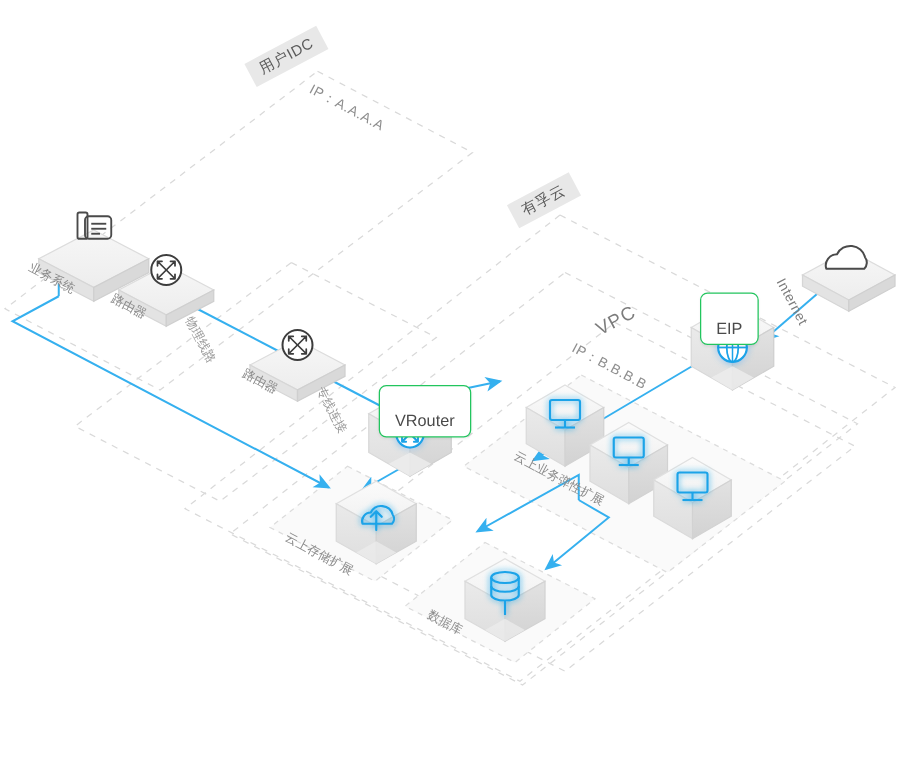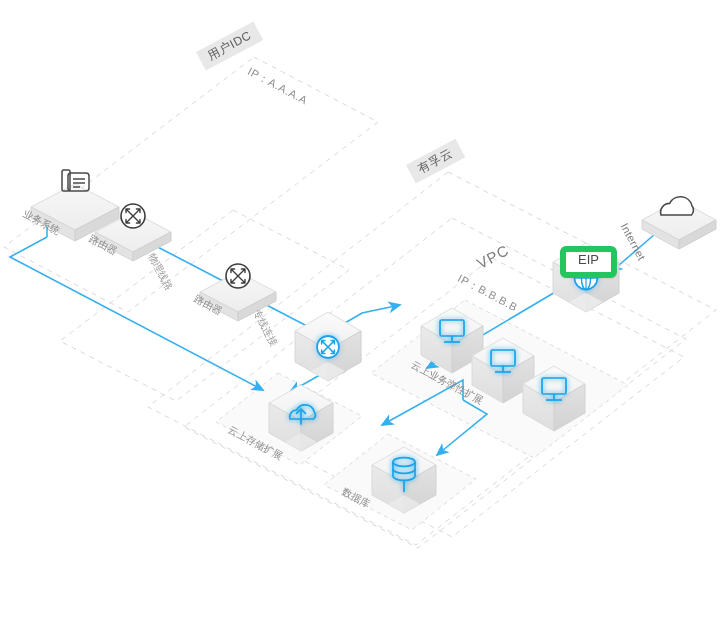--- a/index.html
+++ b/index.html
@@ -14,25 +14,24 @@
     position:absolute;white-space:nowrap;
     font-family:"Liberation Sans","DejaVu Sans",sans-serif;
     color:#6f6f6f;pointer-events:none;
   }
   .iso-txt{transform-origin:0 0;}
   .zone-tag{
     background:#e8e8e8;color:#5b5b5b;padding:3px 9px 4px 9px;
     font-size:12px;letter-spacing:.5px;
   }
   .badge{
-    position:absolute;background:#ffffff;border:6px solid #22c55e;
+    position:absolute;background:#ffffff;border:1px solid #22c55e;
     border-radius:6px;color:#4a4a4a;font-size:13px;
-    padding:0 12px 5px 12px;white-space:nowrap;
+    padding:20px 12px 5px 12px;white-space:nowrap;
     box-shadow:0 1px 2px rgba(0,0,0,.06);
-    margin-top:12px;
   }
   .dev-label{font-size:10px;color:#8a8a8a;}
   .ip-label{font-size:11px;color:#8e8e8e;letter-spacing:.6px;}
   .vpc-label{font-size:15px;color:#7c7c7c;letter-spacing:1px;}
   .link-label{font-size:10px;color:#9a9a9a;}
   .net-label{font-size:11px;color:#7c7c7c;letter-spacing:.4px;}
 </style>
 </head>
 <body>
 
@@ -267,16 +266,17 @@
   <div class="z-label iso-txt link-label" style="left:262px;top:307px;transform:rotate(62deg);">专线连接</div>
 
   <div class="z-label iso-txt net-label" style="left:629px;top:221px;transform:rotate(62deg);">Internet</div>
 
   <div class="z-label iso-txt dev-label" style="left:415px;top:358px;transform:rotate(28deg);">云上业务弹性扩展</div>
 
   <div class="z-label iso-txt dev-label" style="left:232px;top:423px;transform:rotate(28deg);">云上存储扩展</div>
 
   <div class="z-label iso-txt dev-label" style="left:346px;top:485px;transform:rotate(28deg);">数据库</div>
 
+  <div class="badge" style="left:303px;top:308px;">VRouter</div>
 
   <div class="badge" style="left:560px;top:234px;">EIP</div>
 
 </div>
 
 </body></html>

